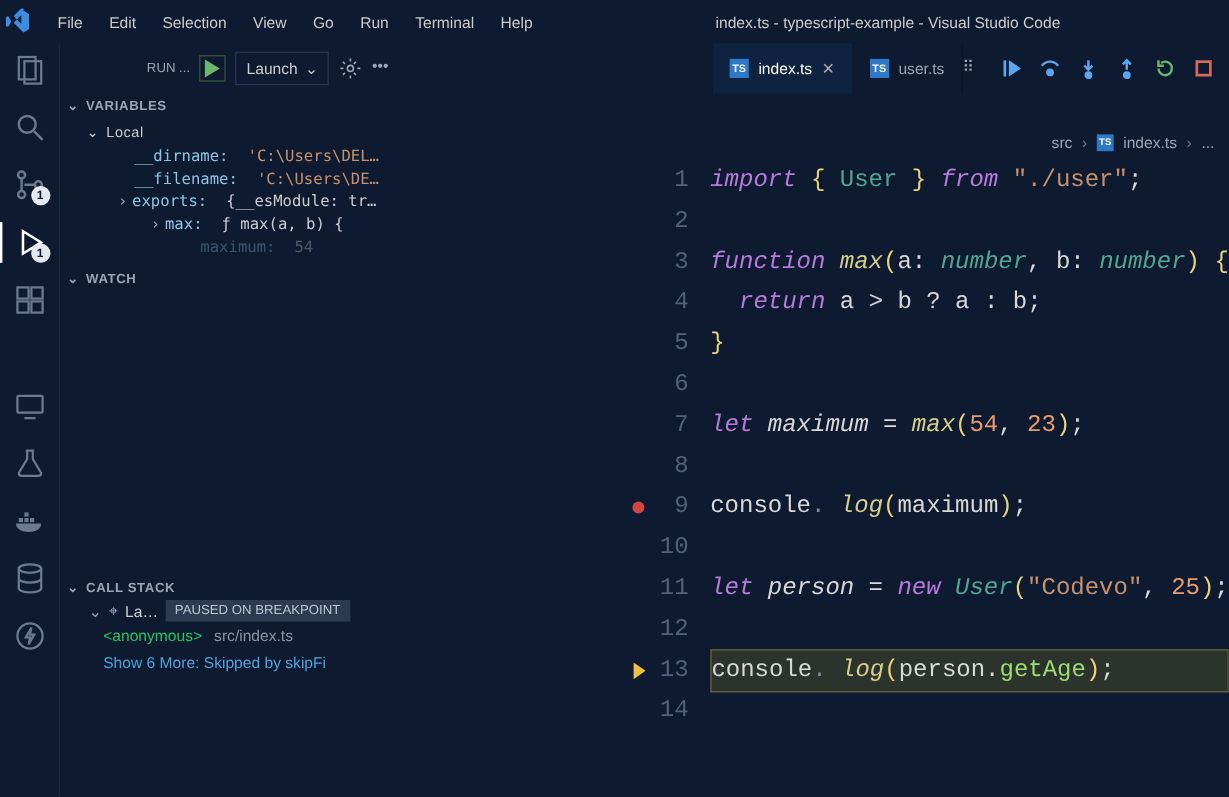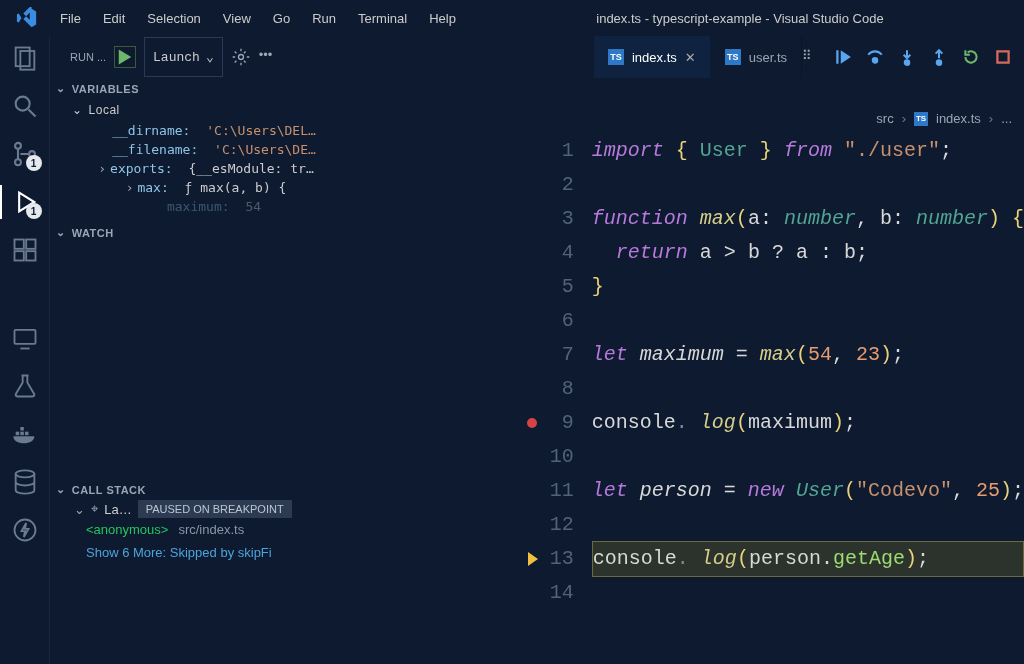--- a/index.html
+++ b/index.html
@@ -9,21 +9,21 @@
   color: #cccccc;
   width: 1024px;
   height: 664px;
   overflow: hidden;
   font-size: 13px;
 }
 .titlebar {
   height: 36px;
   display: flex;
   align-items: center;
-  padding: 0 16px;
+  padding: 0 4px;
   gap: 6px;
 }
 .vscode-logo {
   width: 22px;
   height: 22px;
   margin-right: 6px;
 }
 .menubar { display: flex; gap: 2px; }
 .menu-item { padding: 4px 10px; cursor: pointer; color: #cccccc; }
 .title-center {
@@ -85,42 +85,42 @@
   display: flex;
   flex-direction: column;
   overflow: hidden;
 }
 .sidebar-header {
   height: 42px;
   display: flex;
   align-items: center;
   padding: 0 8px;
   gap: 8px;
+  justify-content: flex-end;
 }
 .run-label { color: #9aa6b6; font-size: 11px; padding-left: 12px; }
 .play-btn {
   width: 22px;
   height: 22px;
   border: 1px solid #3a5a3a;
   display: flex;
   align-items: center;
   justify-content: center;
   color: #6db76d;
   cursor: pointer;
 }
 .launch-dd {
-  height: 40px;
+  height: 28px;
   padding: 0 8px;
   border: 1px solid #2a3a52;
   display: flex;
   align-items: center;
   gap: 6px;
   color: #cccccc;
   cursor: pointer;
-  font-family: Liberation Mono, monospace;
 }
 .gear-icon, .ellipsis-icon {
   width: 20px;
   height: 20px;
   color: #9aa6b6;
   cursor: pointer;
 }
 
 .section-header {
   display: flex;

